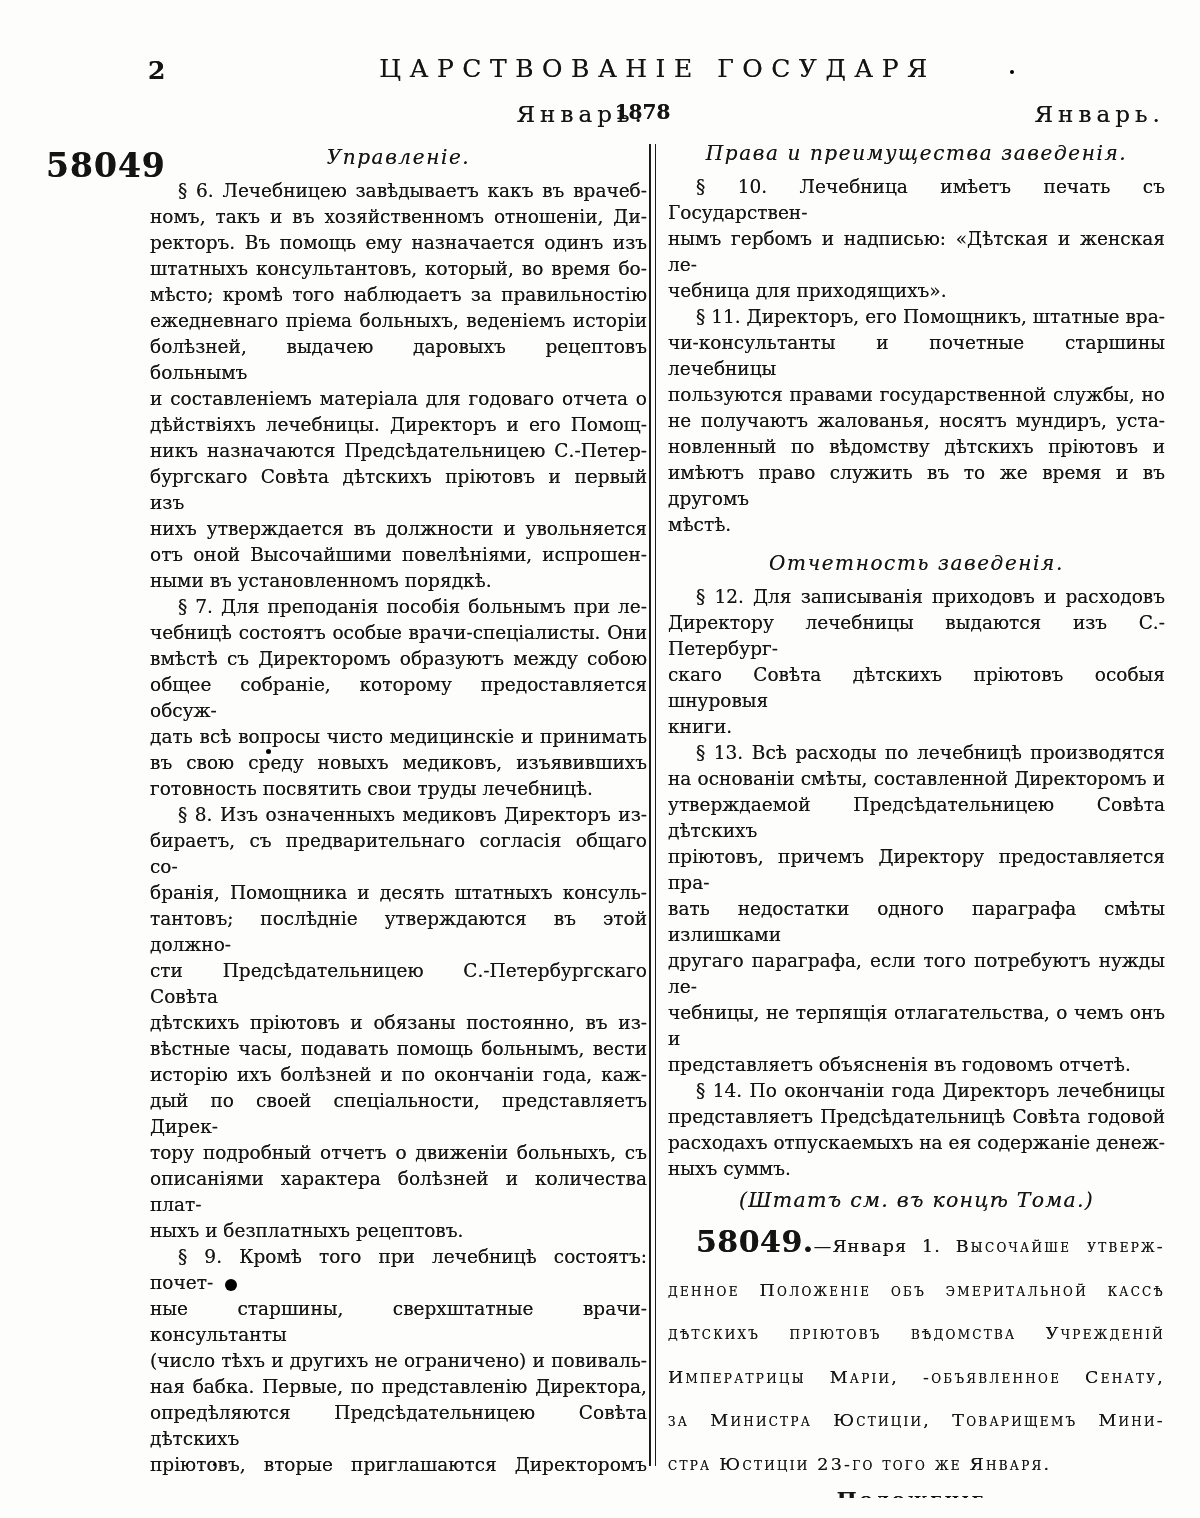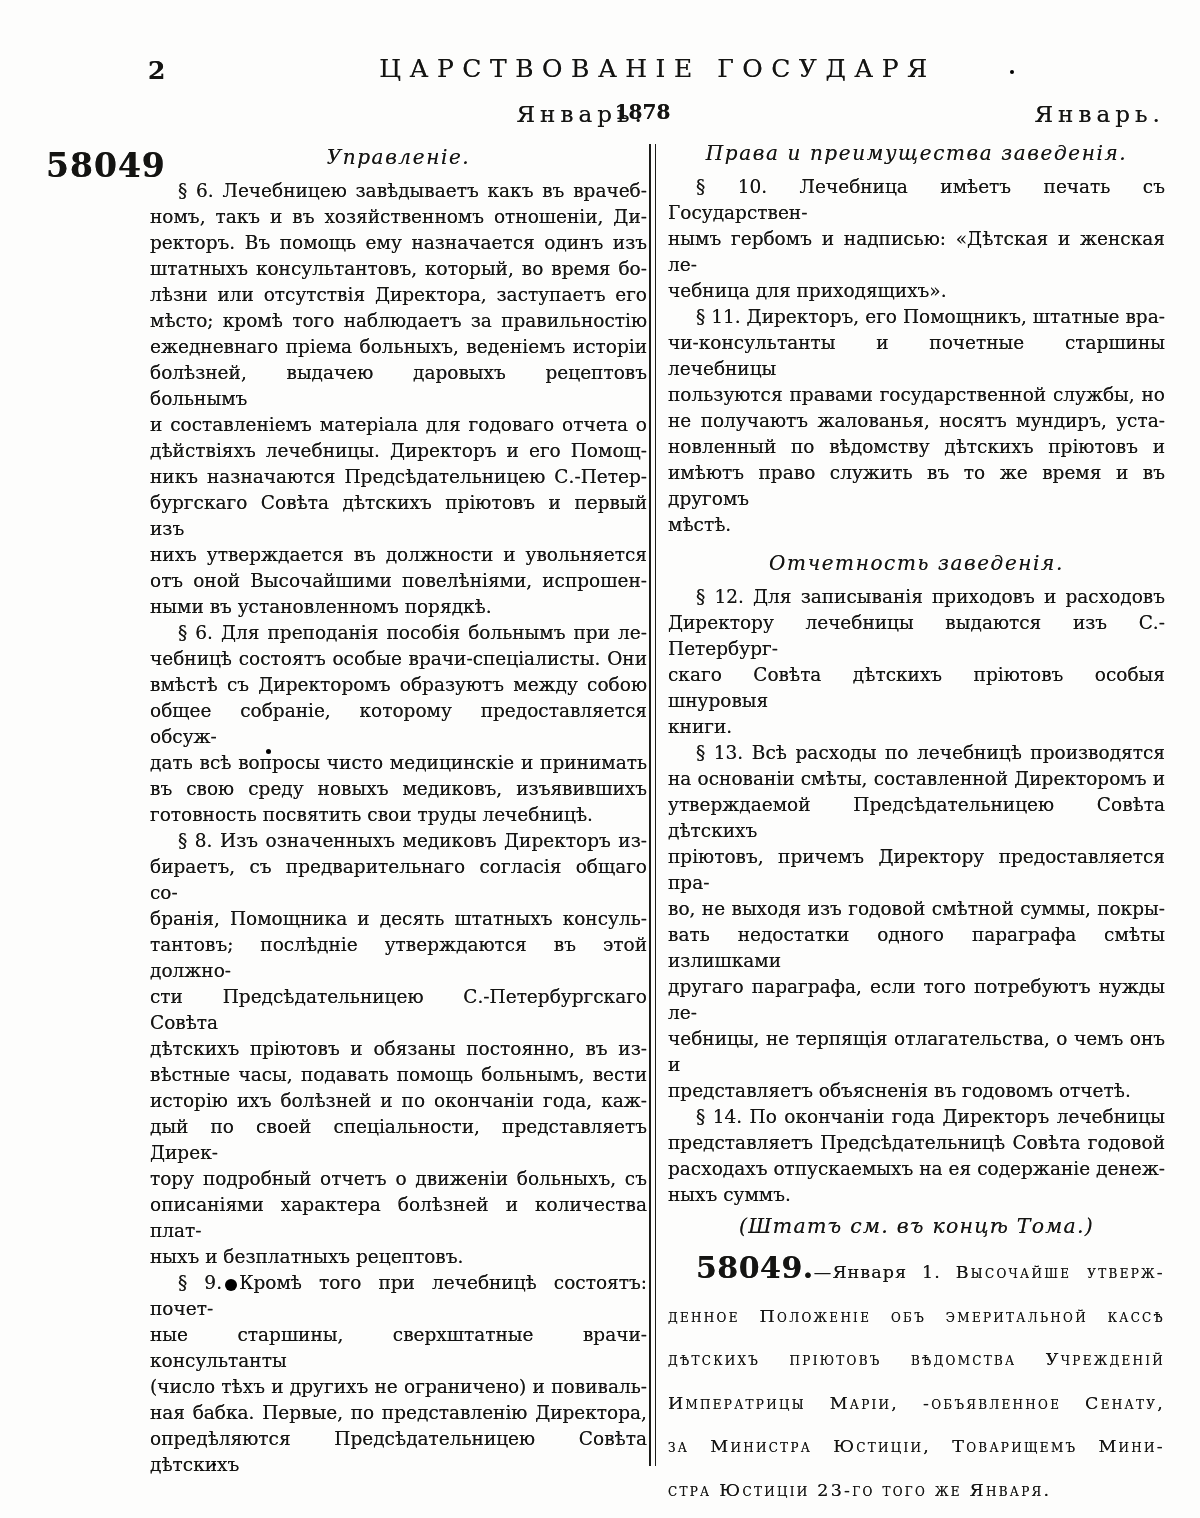--- a/index.html
+++ b/index.html
@@ -133,34 +133,33 @@
 
   <div class="divider"></div>
 
   <div class="col col-left" id="col-left">
       <div class="heading-italic">Управленіе.</div>
       <div class="para">
         <div class="line first">§ 6. Лечебницею завѣдываетъ какъ въ врачеб-</div>
         <div class="line">номъ, такъ и въ хозяйственномъ отношеніи, Ди-</div>
         <div class="line">ректоръ. Въ помощь ему назначается одинъ изъ</div>
         <div class="line">штатныхъ консультантовъ, который, во время бо-</div>
-        <div class="line">лѣзни или отсутствія Директора, заступаетъ его</div>
         <div class="line">мѣсто; кромѣ того наблюдаетъ за правильностію</div>
         <div class="line">ежедневнаго пріема больныхъ, веденіемъ исторіи</div>
         <div class="line">болѣзней, выдачею даровыхъ рецептовъ больнымъ</div>
         <div class="line">и составленіемъ матеріала для годоваго отчета о</div>
         <div class="line">дѣйствіяхъ лечебницы. Директоръ и его Помощ-</div>
         <div class="line">никъ назначаются Предсѣдательницею С.-Петер-</div>
         <div class="line">бургскаго Совѣта дѣтскихъ пріютовъ и первый изъ</div>
         <div class="line">нихъ утверждается въ должности и увольняется</div>
         <div class="line">отъ оной Высочайшими повелѣніями, испрошен-</div>
         <div class="line last">ными въ установленномъ порядкѣ.</div>
       </div>
       <div class="para">
-        <div class="line first">§ 6. Для преподанія пособія больнымъ при ле-</div>
+        <div class="line first">§ 7. Для преподанія пособія больнымъ при ле-</div>
         <div class="line">чебницѣ состоятъ особые врачи-спеціалисты. Они</div>
         <div class="line">вмѣстѣ съ Директоромъ образуютъ между собою</div>
         <div class="line">общее собраніе, которому предоставляется обсуж-</div>
         <div class="line">дать всѣ вопросы чисто медицинскіе и принимать</div>
         <div class="line">въ свою среду новыхъ медиковъ, изъявившихъ</div>
         <div class="line last">готовность посвятить свои труды лечебницѣ.</div>
       </div>
       <div class="para">
         <div class="line first">§ 8. Изъ означенныхъ медиковъ Директоръ из-</div>
         <div class="line">бираетъ, съ предварительнаго согласія общаго со-</div>
@@ -205,21 +204,20 @@
         <div class="line first">§ 12. Для записыванія приходовъ и расходовъ</div>
         <div class="line">Директору лечебницы выдаются изъ С.-Петербург-</div>
         <div class="line">скаго Совѣта дѣтскихъ пріютовъ особыя шнуровыя</div>
         <div class="line last">книги.</div>
       </div>
       <div class="para">
         <div class="line first">§ 13. Всѣ расходы по лечебницѣ производятся</div>
         <div class="line">на основаніи смѣты, составленной Директоромъ и</div>
         <div class="line">утверждаемой Предсѣдательницею Совѣта дѣтскихъ</div>
         <div class="line">пріютовъ, причемъ Директору предоставляется пра-</div>
-        <div class="line">во, не выходя изъ годовой смѣтной суммы, покры-</div>
         <div class="line">вать недостатки одного параграфа смѣты излишками</div>
         <div class="line">другаго параграфа, если того потребуютъ нужды ле-</div>
         <div class="line">чебницы, не терпящія отлагательства, о чемъ онъ и</div>
         <div class="line last">представляетъ объясненія въ годовомъ отчетѣ.</div>
       </div>
       <div class="para">
         <div class="line first">§ 14. По окончаніи года Директоръ лечебницы</div>
         <div class="line">представляетъ Предсѣдательницѣ Совѣта годовой</div>
         <div class="line">расходахъ отпускаемыхъ на ея содержаніе денеж-</div>
         <div class="line last">ныхъ суммъ.</div>

